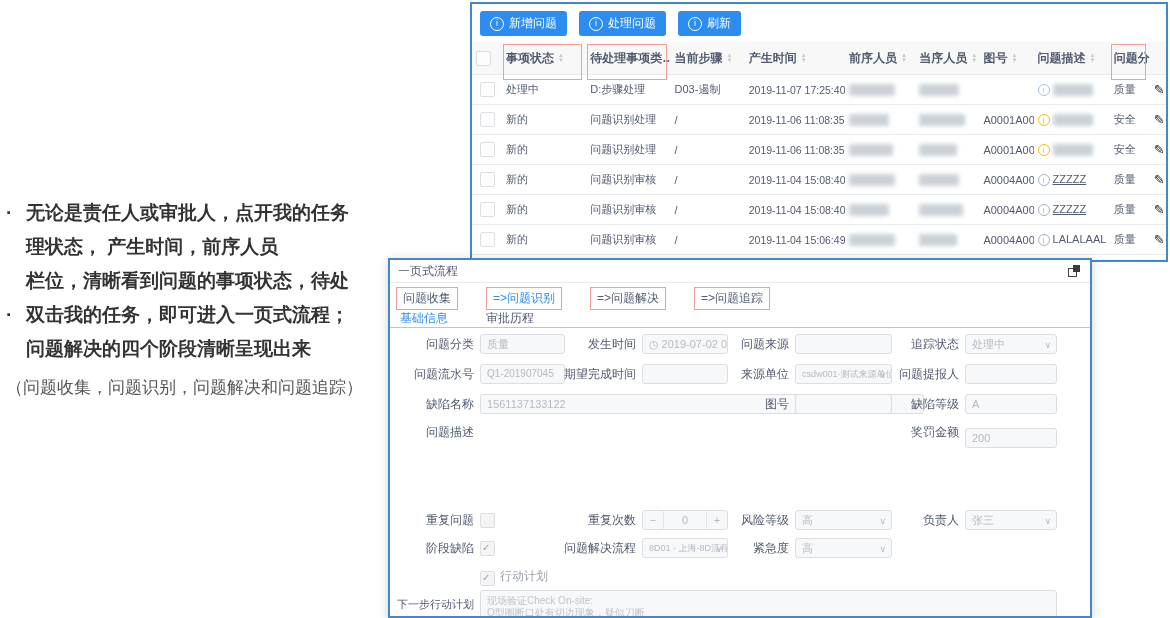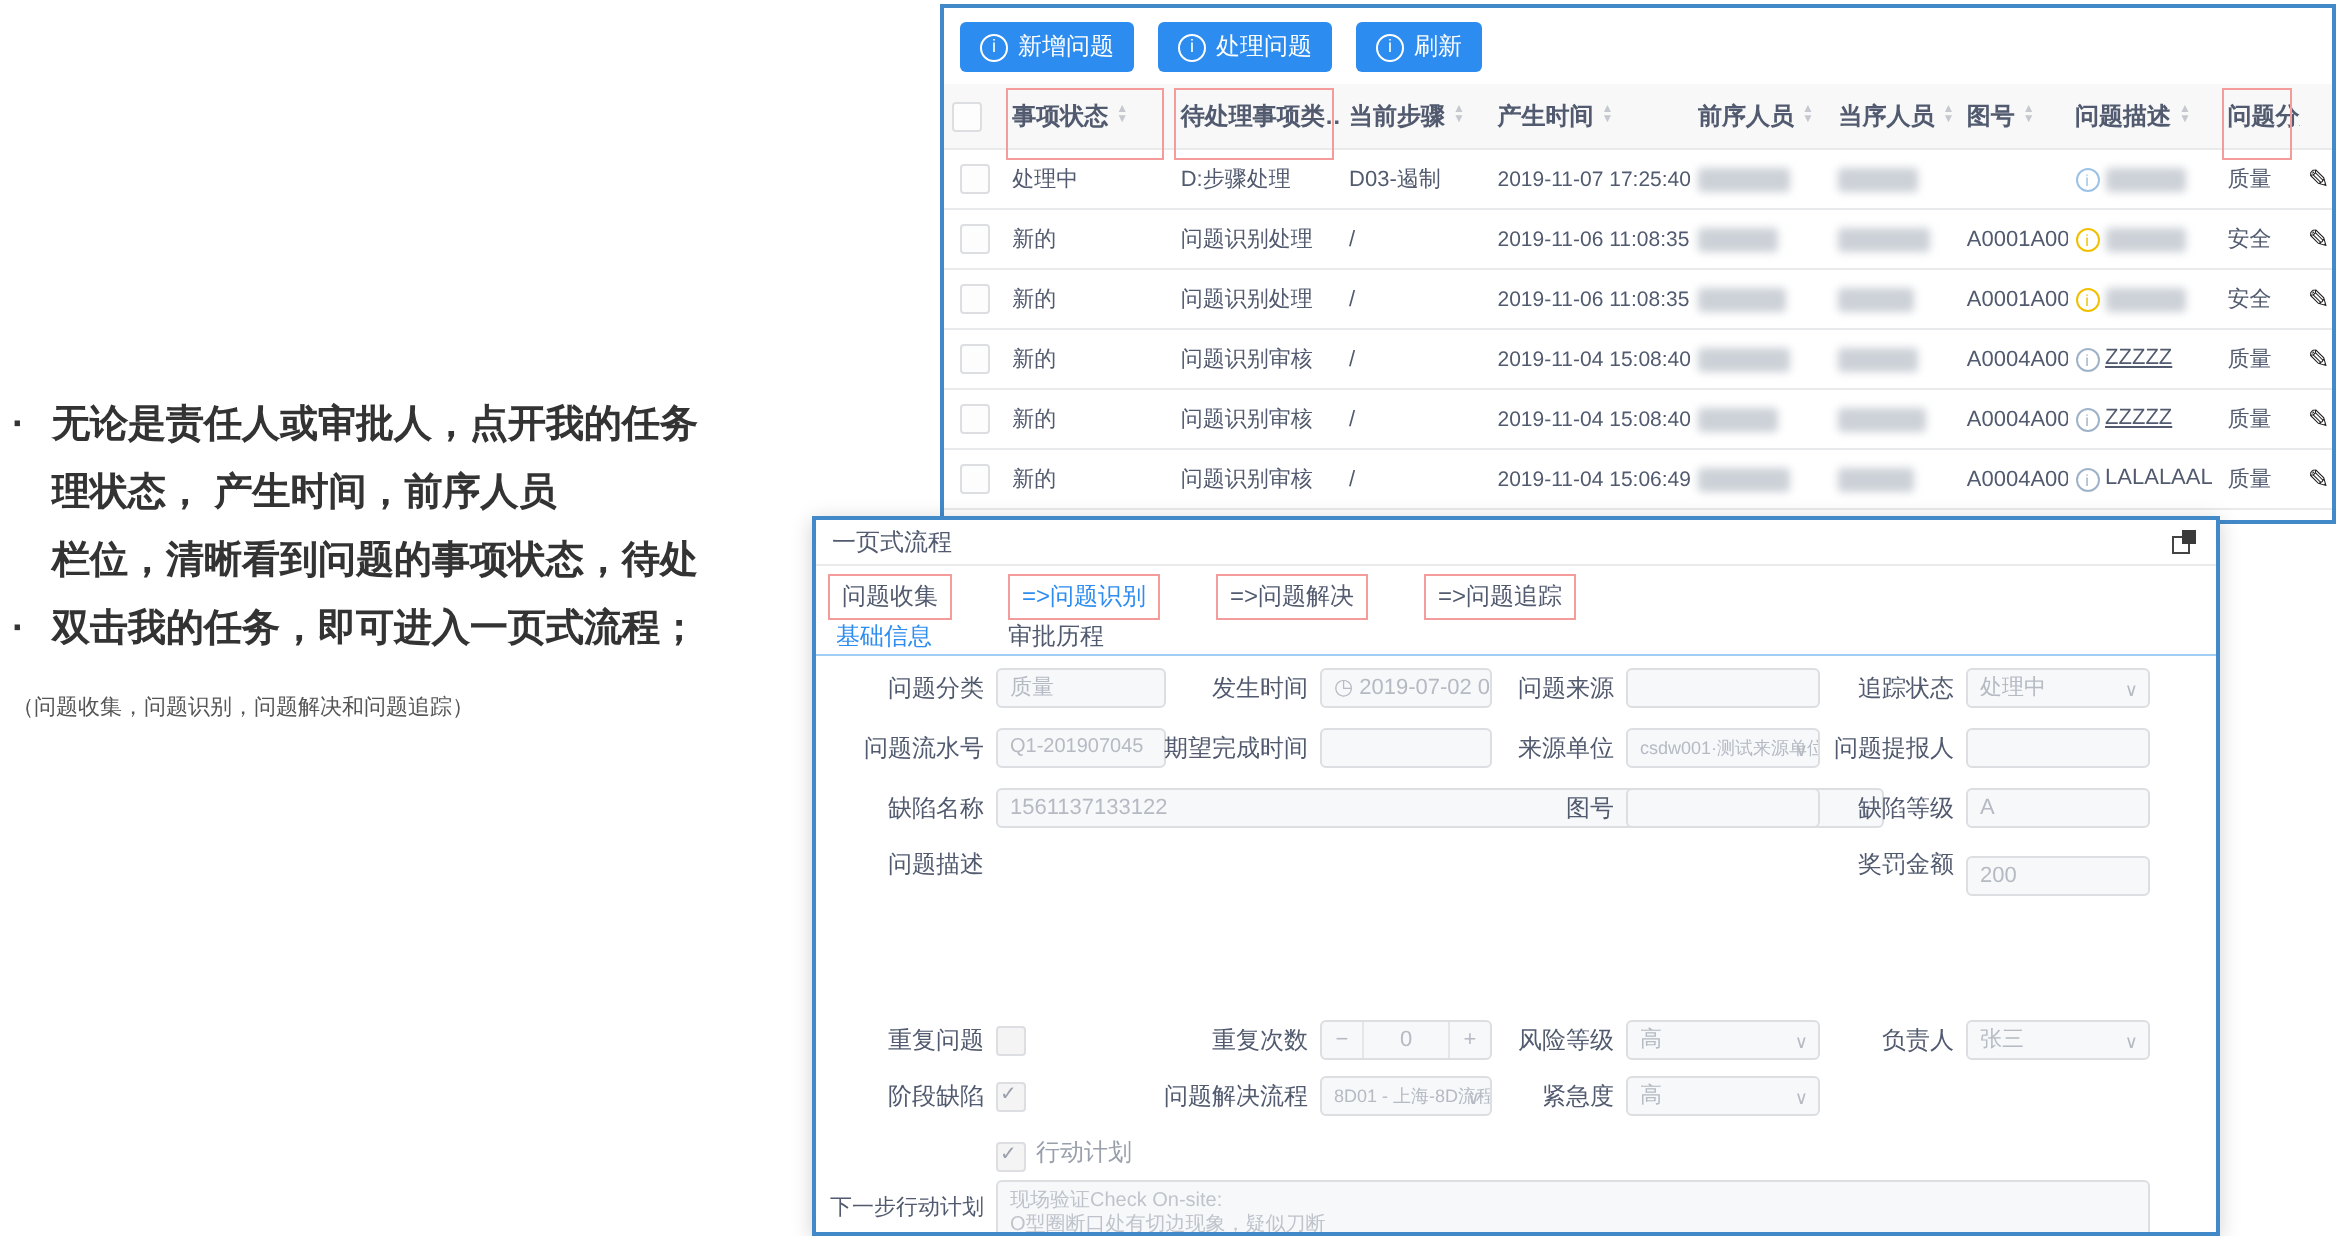--- a/index.html
+++ b/index.html
@@ -5,21 +5,21 @@
   html,body{margin:0;padding:0;}
   body{
     width:1170px;height:618px;position:relative;overflow:hidden;
     background:#ffffff;font-family:"Liberation Sans","DejaVu Sans",sans-serif;
   }
   
   .left-notes{position:absolute;left:6px;top:196px;width:400px;color:#333;
     font-size:19px;font-weight:600;line-height:34px;}
   .note-line{display:flex;}
   .note-bullet{width:20px;flex:0 0 20px;text-align:left;}
-  .note-foot{font-size:11px;font-weight:500;color:#555;margin-top:5px;}
+  .note-foot{font-size:17px;font-weight:500;color:#555;margin-top:5px;}
   
   .corner-grid{position:absolute;right:8px;top:0px;font-size:16px;color:#7f9db9;cursor:pointer;}
   
   .table-panel{position:absolute;left:470px;top:2px;width:698px;height:260px;
     border:2px solid #4289ca;background:#fff;box-sizing:border-box;overflow:hidden;z-index:1;}
   .toolbar{display:flex;gap:12px;padding:7px 8px 6px 8px;}
   .btn-primary{background:#2d8cf0;color:#fff;border:none;border-radius:3px;
     font-size:12px;padding:4px 10px;display:flex;align-items:center;gap:5px;cursor:pointer;
     font-family:inherit;}
   .btn-ic{display:inline-block;width:12px;height:12px;border:1px solid #fff;border-radius:50%;
@@ -42,21 +42,21 @@
     text-align:center;margin-right:3px;font-style:normal;vertical-align:middle;box-sizing:border-box;}
   .ci-yellow{border:1px solid #f0c000;color:#f0c000;}
   .ci-gray{border:1px solid #9fb3c8;color:#9fb3c8;}
   .ci-blue{border:1px solid #9cc3e6;color:#9cc3e6;}
   .desc-link{text-decoration:underline;color:#515a6e;cursor:pointer;}
   .pencil{font-size:13px;color:#1b1b1b;cursor:pointer;}
   .cb-cell,.edit-cell{text-align:center;}
   
   .dialog{position:absolute;left:388px;top:258px;width:704px;height:360px;background:#fff;
     border:2px solid #4289ca;box-sizing:border-box;z-index:5;overflow:hidden;
-    box-shadow:0 2px 10px rgba(0,0,0,.18);margin-left:18px;}
+    box-shadow:0 2px 10px rgba(0,0,0,.18);}
   .dlg-title{position:absolute;left:8px;top:3px;font-size:12px;color:#515a6e;}
   .restore{position:absolute;right:10px;top:5px;width:12px;height:12px;cursor:pointer;}
   .restore::before{content:"";position:absolute;left:0;bottom:0;width:7px;height:7px;border:1px solid #444;background:#fff;}
   .restore::after{content:"";position:absolute;right:0;top:0;width:7px;height:7px;background:#3a3a3a;}
   .dlg-hline{position:absolute;left:0;right:0;top:22px;border-bottom:1px solid #e8eaec;}
   .flow-tabs{position:absolute;left:6px;top:27px;display:flex;gap:28px;}
   .flow-tab{border:1px solid #f49c9c;padding:2px 6px;font-size:12px;color:#515a6e;cursor:pointer;}
   .flow-tab.active{color:#2d8cf0;}
   .sub-tabs{position:absolute;left:10px;top:50px;display:flex;gap:38px;}
   .sub-tab{font-size:12px;color:#515a6e;cursor:pointer;}
@@ -101,20 +101,24 @@
       <span>理状态， 产生时间，前序人员</span>
     </div>
     <div class="note-line">
       <span class="note-bullet"></span>
       <span>栏位，清晰看到问题的事项状态，待处</span>
     </div>
     <div class="note-line">
       <span class="note-bullet">·</span>
       <span>双击我的任务，即可进入一页式流程；</span>
     </div>
+    <div class="note-line">
+      <span class="note-bullet"></span>
+      <span>问题解决的四个阶段清晰呈现出来</span>
+    </div>
     <div class="note-foot">（问题收集，问题识别，问题解决和问题追踪）</div>
   </div>
 
 <div class="corner-grid">▦</div>
 
 <div class="table-panel">
   <div class="toolbar">
       <button class="btn-primary">
         <span class="btn-ic">i</span>
         <span>新增问题</span>

